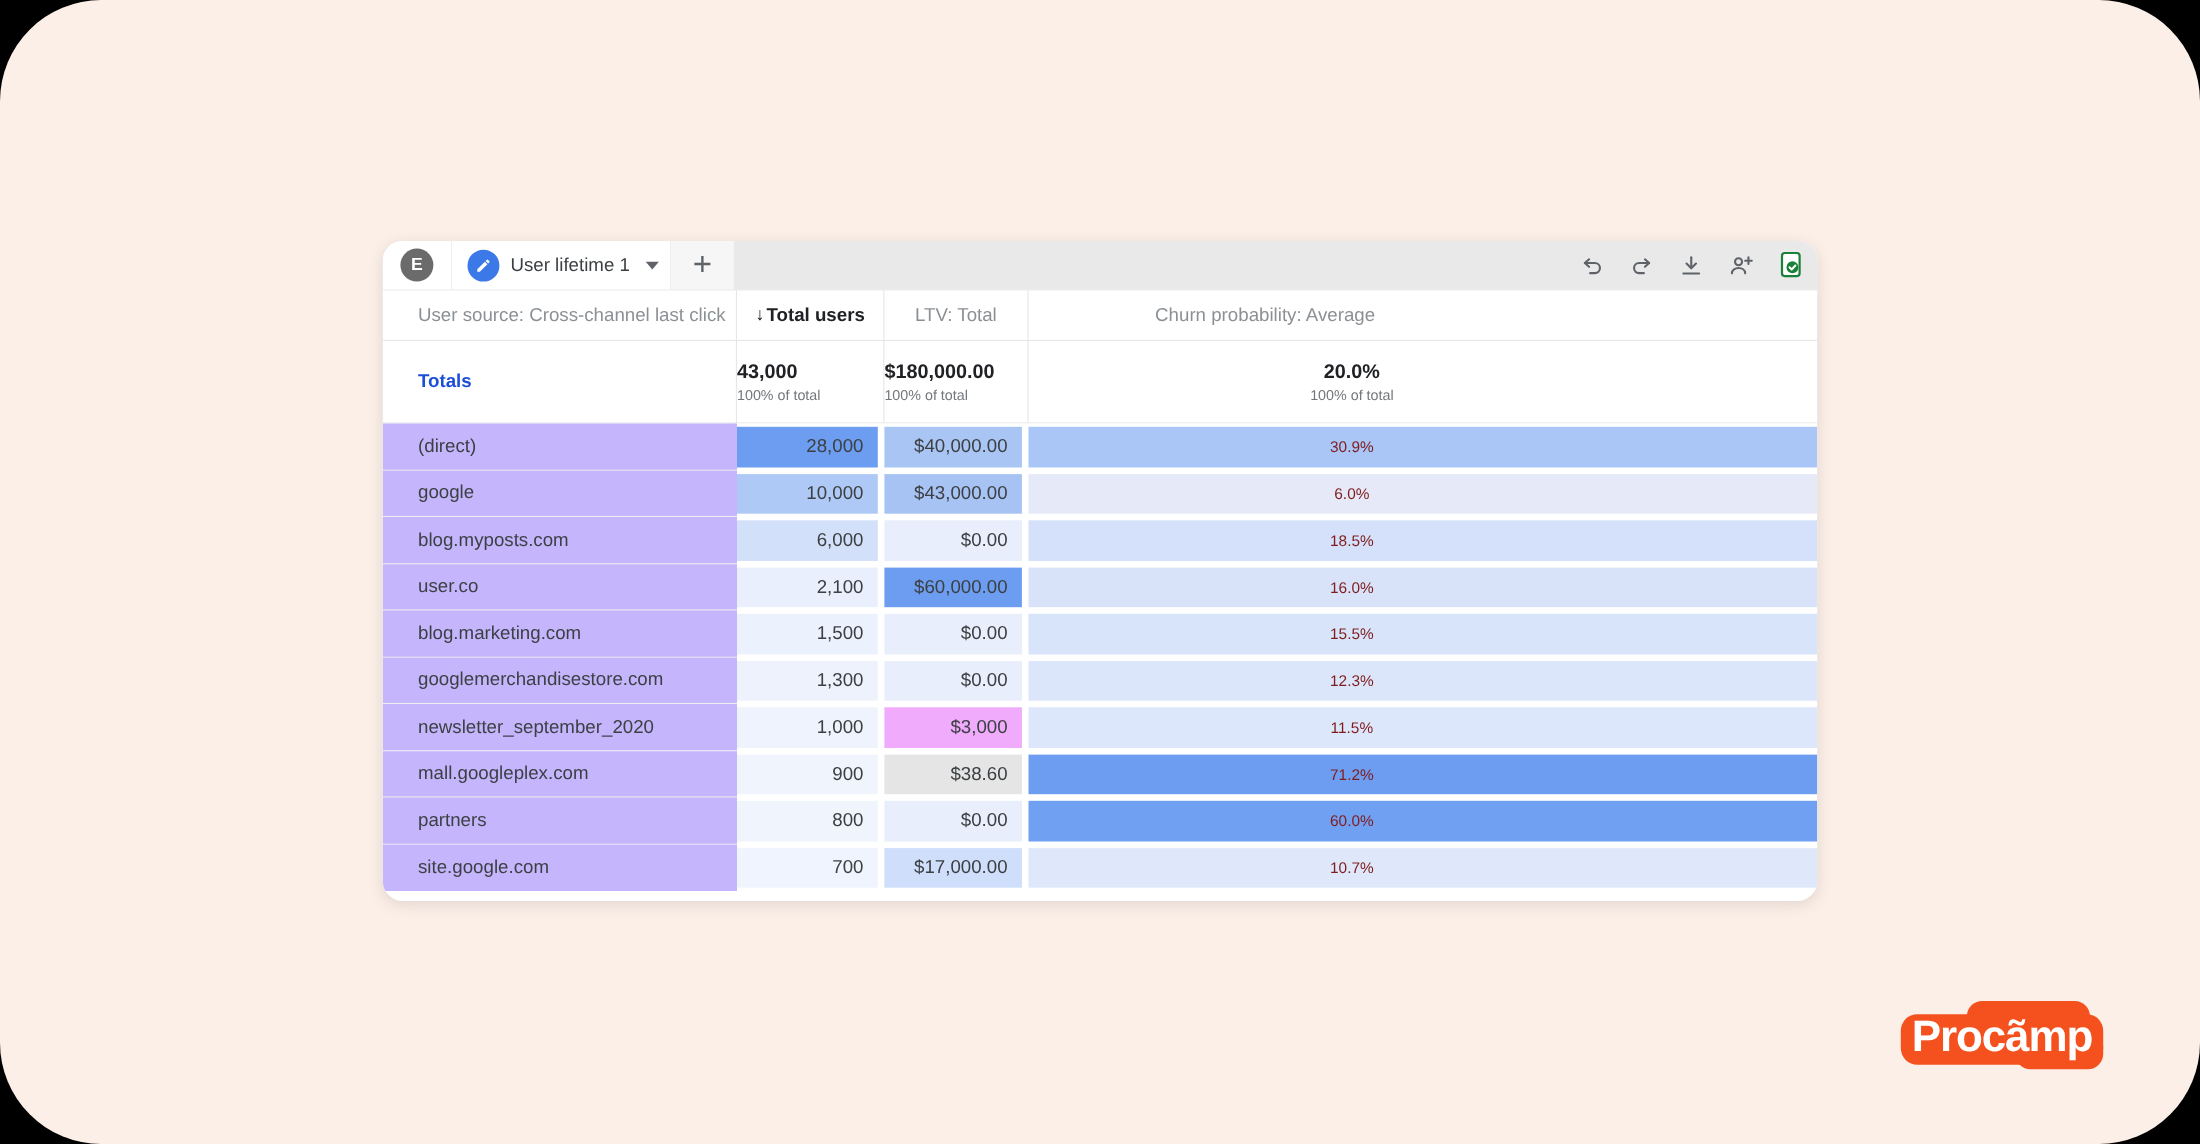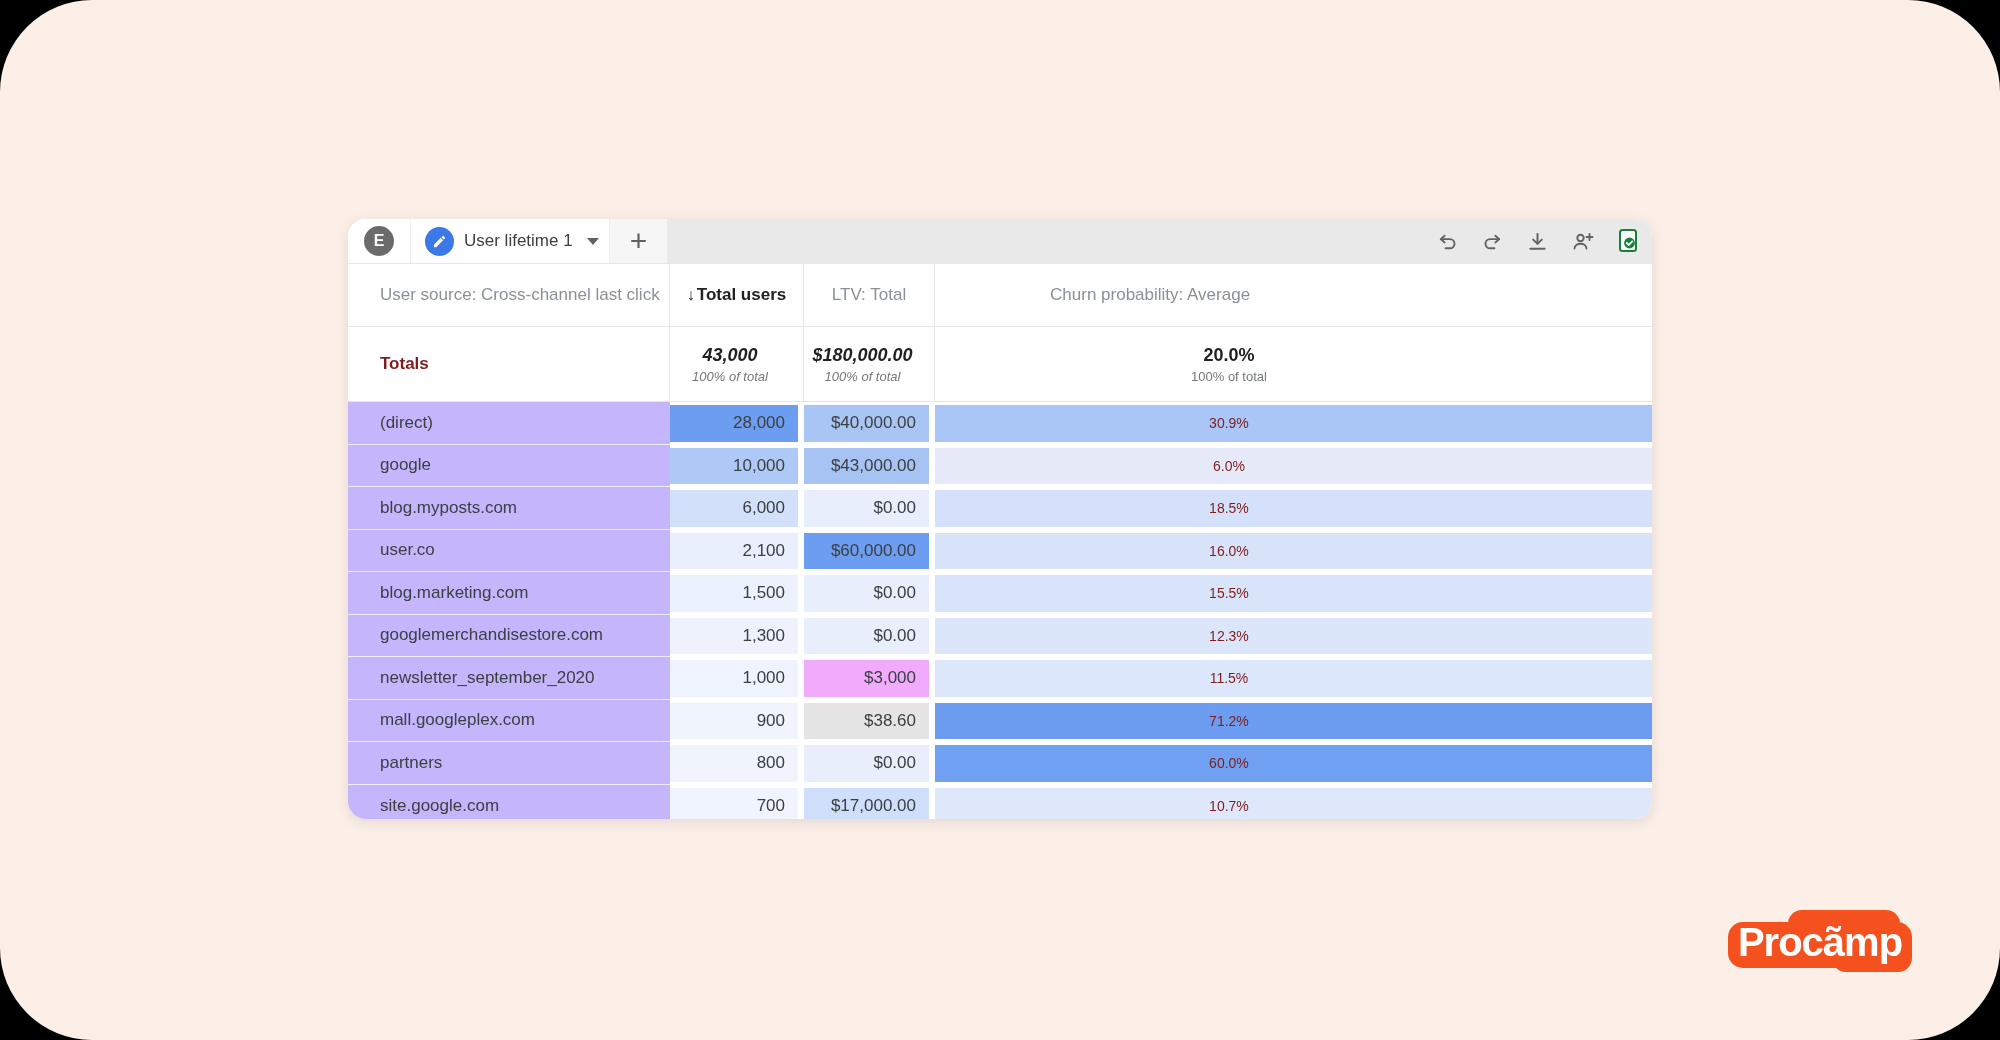--- a/index.html
+++ b/index.html
@@ -20,35 +20,35 @@
   .pencil-circle { width:29px; height:29px; border-radius:50%; background:#3b78e8; display:flex; align-items:center; justify-content:center; flex:0 0 auto; }
   .tab-label { font-size:17px; color:#3c4043; white-space:nowrap; }
   .caret { width:0; height:0; border-left:6px solid transparent; border-right:6px solid transparent; border-top:7px solid #5f6368; margin-left:4px; }
   .plus-area { width:57px; background:#f6f6f6; display:flex; align-items:center; justify-content:center;
                color:#5f6368; font-size:30px; font-weight:400; cursor:pointer; }
   .graystrip { flex:1; background:#e9e9e9; display:flex; align-items:center; justify-content:flex-end; gap:20px; padding-right:12px; }
   .tool-icon { width:25px; height:25px; display:flex; align-items:center; justify-content:center; cursor:pointer; }
 
   
   .grid-row { display:grid; grid-template-columns:322px 134px 131px 717px; }
-  .header-row { height:63px; border-bottom:1px solid #e6e6e6; }
+  .header-row { height:46px; border-bottom:1px solid #e6e6e6; }
   .hcell { position:relative; display:flex; align-items:center; font-size:17px; color:#8b9095; }
   .hcell.b-right { border-right:1px solid #e6e6e6; }
   .h-dim { padding-left:32px; }
   .h-center { justify-content:center; }
   .h-users { color:#202124; font-weight:700; }
   .sort-arrow { font-weight:400; color:#202124; margin-right:2px; font-size:16px; }
   .h-churn-label { position:absolute; left:30%; transform:translateX(-50%); white-space:nowrap; }
 
   
   .totals-row { height:75px; border-bottom:1px solid #e6e6e6; }
   .tcell { position:relative; display:flex; flex-direction:column; justify-content:center; }
   .tcell.b-right { border-right:1px solid #e6e6e6; }
-  .t-label { padding-left:32px; font-size:17px; font-weight:700; color:#7f1d1d; }
-  .t-num { text-align:center; padding-right:13px;font-style:italic; }
+  .t-label { padding-left:32px; font-size:17px; font-weight:700; color:#1d4ed8; }
+  .t-num { text-align:left; padding-right:13px; }
   .t-main { font-size:18px; font-weight:700; color:#202124; line-height:1.45; }
   .t-sub { font-size:13px; color:#73777b; line-height:1.4; }
   .t-churn-wrap { position:absolute; left:41%; transform:translateX(-50%); text-align:center; }
 
   
   .data-row { height:42.5px; }
   .dim-cell { display:flex; align-items:center; padding-left:32px; font-size:17px; color:#3c4043;
               border-bottom:1px solid #ebedf0; background:#c4b5fd; cursor:pointer; }
   .data-row:last-child .dim-cell { border-bottom:none; }
   .metric-cell { position:relative; background:#fff; cursor:pointer; }

